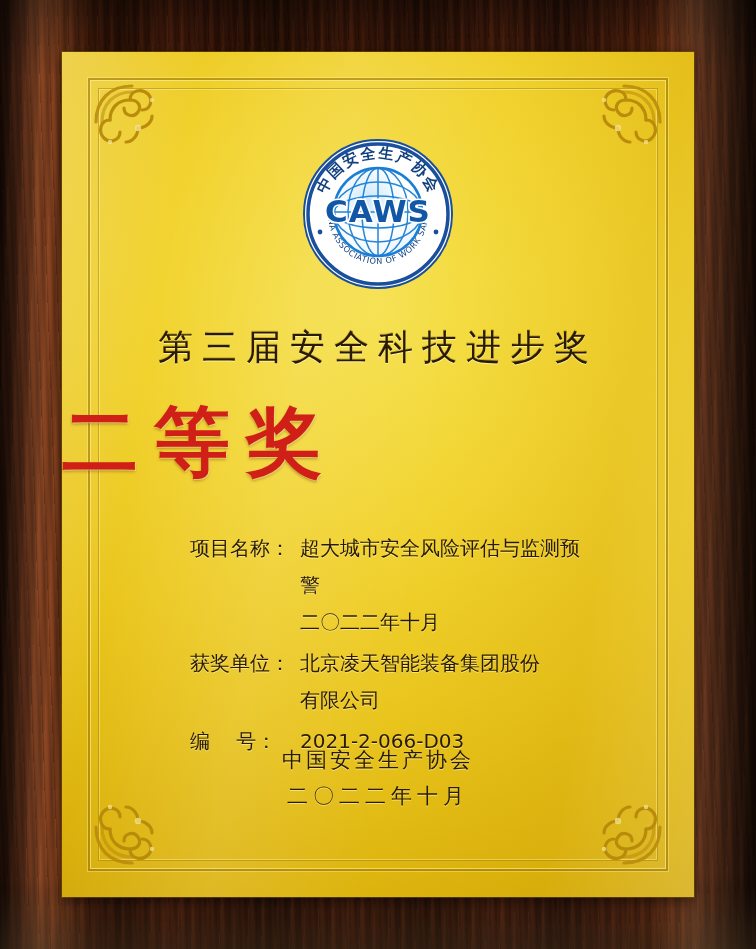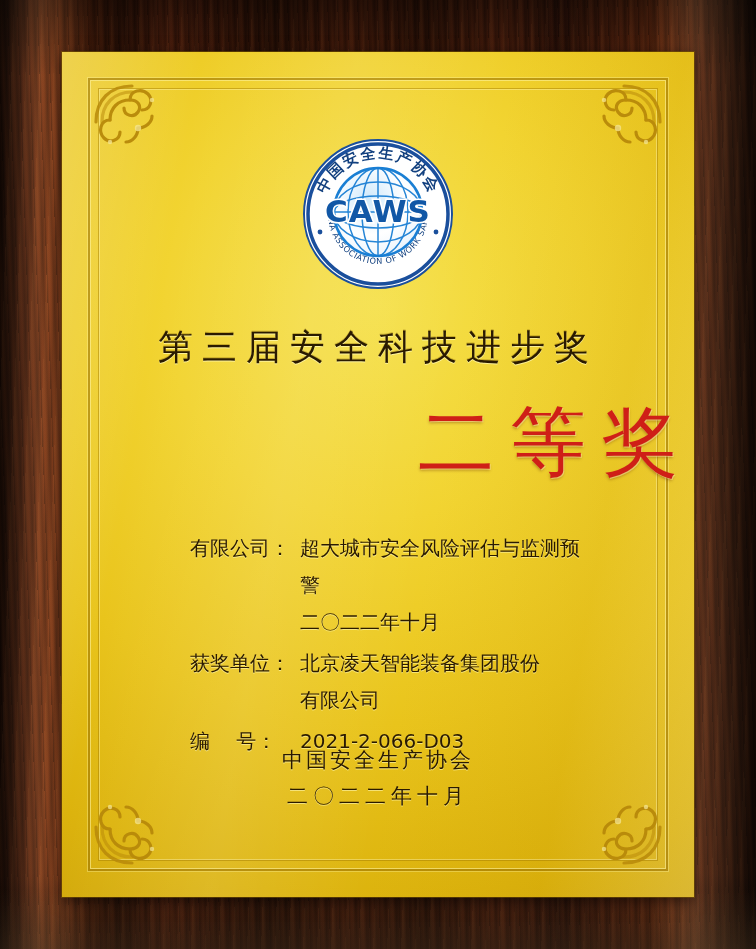--- a/index.html
+++ b/index.html
@@ -171,24 +171,24 @@
     font-weight: normal;
     letter-spacing: 9px;
     color: #2a1a00;
     text-shadow: 0 1px 0 rgba(255,248,180,0.75), 0 -1px 0 rgba(120,85,0,0.35);
   }
 
   #grade {
     position: absolute;
     left: 0; right: 0;
     top: 340px;
-    text-align: right;
+    text-align: left;
     font-family: "DejaVu Serif", serif;
     font-size: 76px;
-    font-weight: normal;
+    font-weight: bold;
     letter-spacing: 16px;
     color: #cf1f17;
     text-shadow:
       1px 1px 0 rgba(255,230,160,0.55),
       0 2px 3px rgba(90,30,0,0.35);
   }
 
   #fields {
     position: absolute;
     left: 128px;
@@ -363,21 +363,21 @@
       </svg>
     </div>
 
     <div id="award-title">第三届安全科技进步奖</div>
 
     <div id="grade">二等奖</div>
 
     <div id="fields">
 
       <div class="field-row">
-        <div class="field-label">有限公司：</div>
+        <div class="field-label">项目名称：</div>
         <div class="field-value">
           <span>超大城市安全风险评估与监测预警</span>
           <span class="line2">二〇二二年十月</span>
         </div>
       </div>
 
       <div class="field-row">
         <div class="field-label">获奖单位：</div>
         <div class="field-value">
           <span>北京凌天智能装备集团股份</span>

